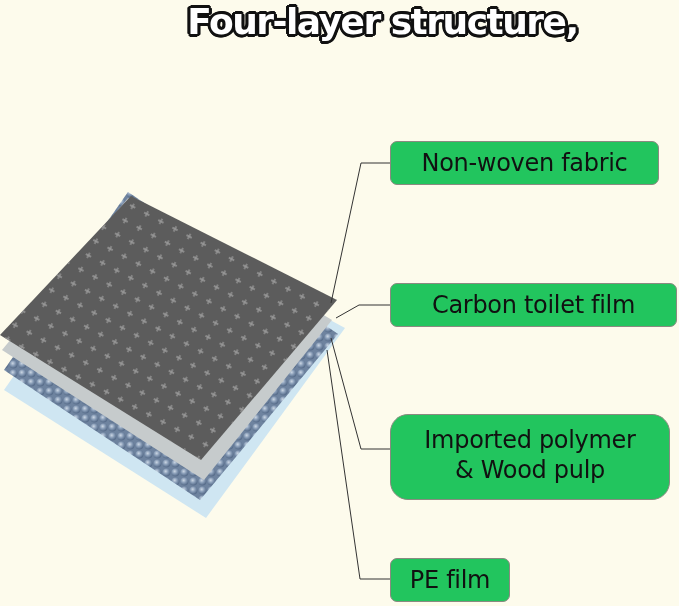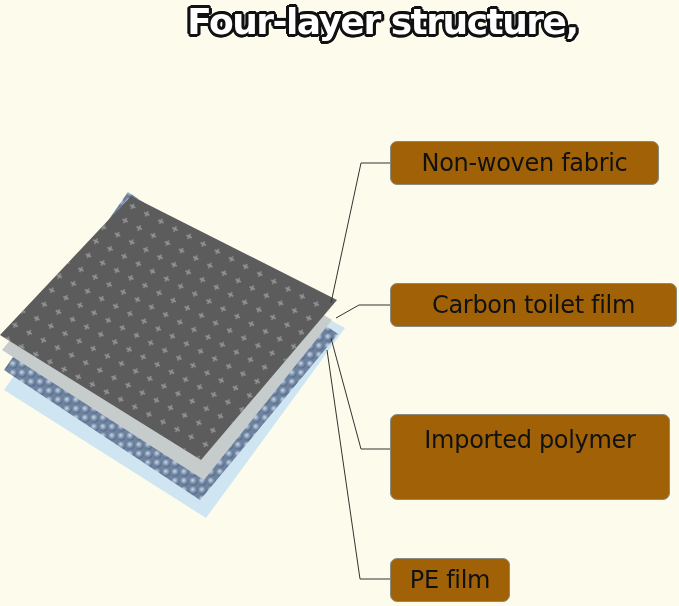--- a/index.html
+++ b/index.html
@@ -25,21 +25,21 @@
         0 -3px 0 #111, 0 3px 0 #111, -3px 0 0 #111, 3px 0 0 #111,
         -3px -1px 0 #111, 3px 1px 0 #111, -1px 3px 0 #111, 1px -3px 0 #111;
       margin-left: 43px;
     }
     .title .line { display: block; }
     svg.diagram { position: absolute; left: 0; top: 0; }
     .label {
       position: absolute;
       border: 1.3px solid #8a8a80;
       border-radius: 7px;
-      background: #a16207;
+      background: #22c55e;
       color: #111;
       font-family: "DejaVu Sans", sans-serif;
       font-size: 24px;
       line-height: 30px;
       text-align: center;
       box-sizing: border-box;
       white-space: nowrap;
       letter-spacing: -0.3px;
     }
     .label span { display: block; }
@@ -86,19 +86,20 @@
 </svg>
 
 <div class="label" style="left:390px; top:141px; width:269px; height:44px; line-height:42px;">
   <span>Non-woven fabric</span>
 </div>
 
 <div class="label" style="left:390px; top:283px; width:287px; height:44px; line-height:42px;">
   <span>Carbon toilet film</span>
 </div>
 
-<div class="label" style="left:390px; top:414px; width:280px; height:86px; padding-top:10px;">
+<div class="label" style="left:390px; top:414px; width:280px; height:86px; padding-top:10px;border-radius:18px;">
   <span>Imported polymer</span>
+  <span>&amp; Wood pulp</span>
 </div>
 
 <div class="label" style="left:390px; top:558px; width:120px; height:44px; line-height:42px;border-radius:7px;">
   <span>PE film</span>
 </div>
 
 </body></html>

